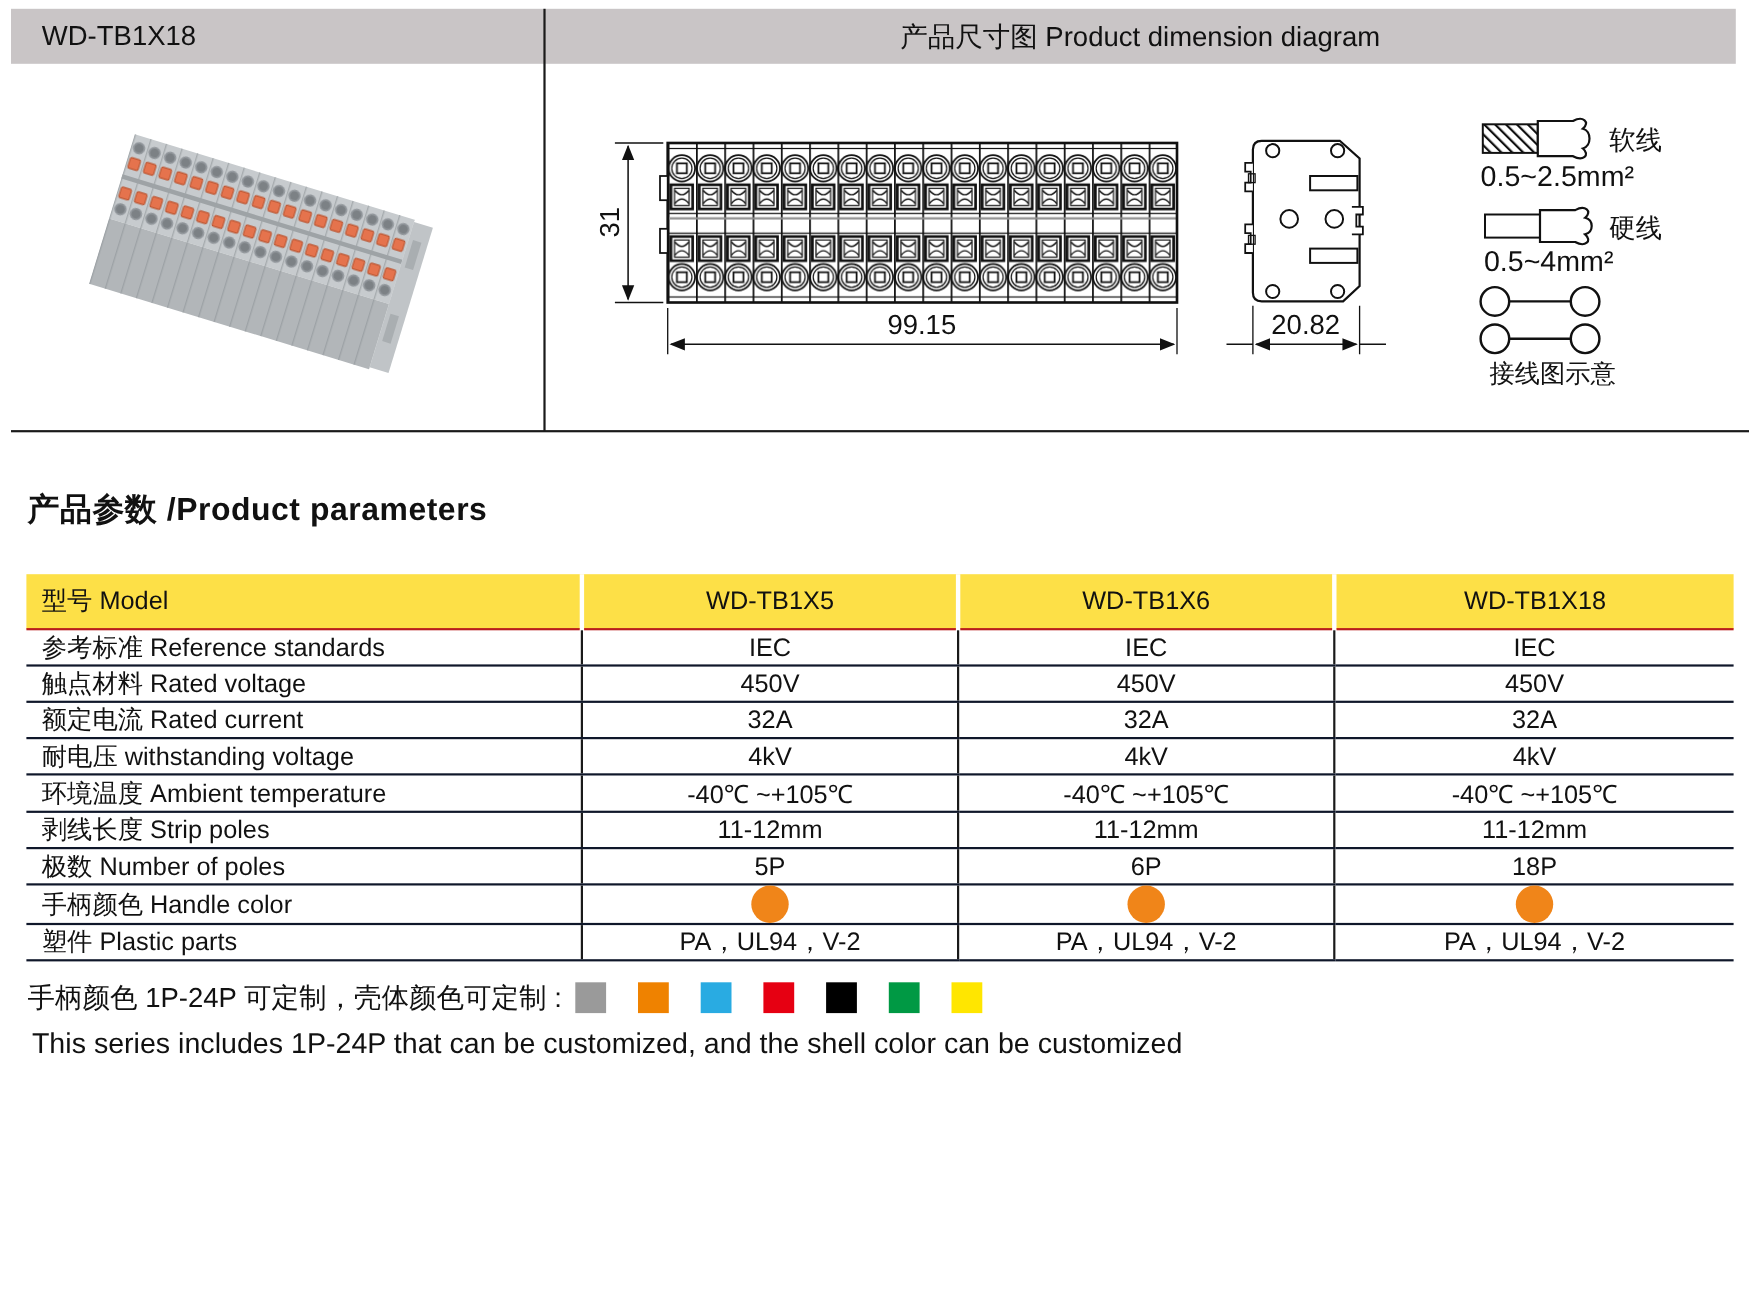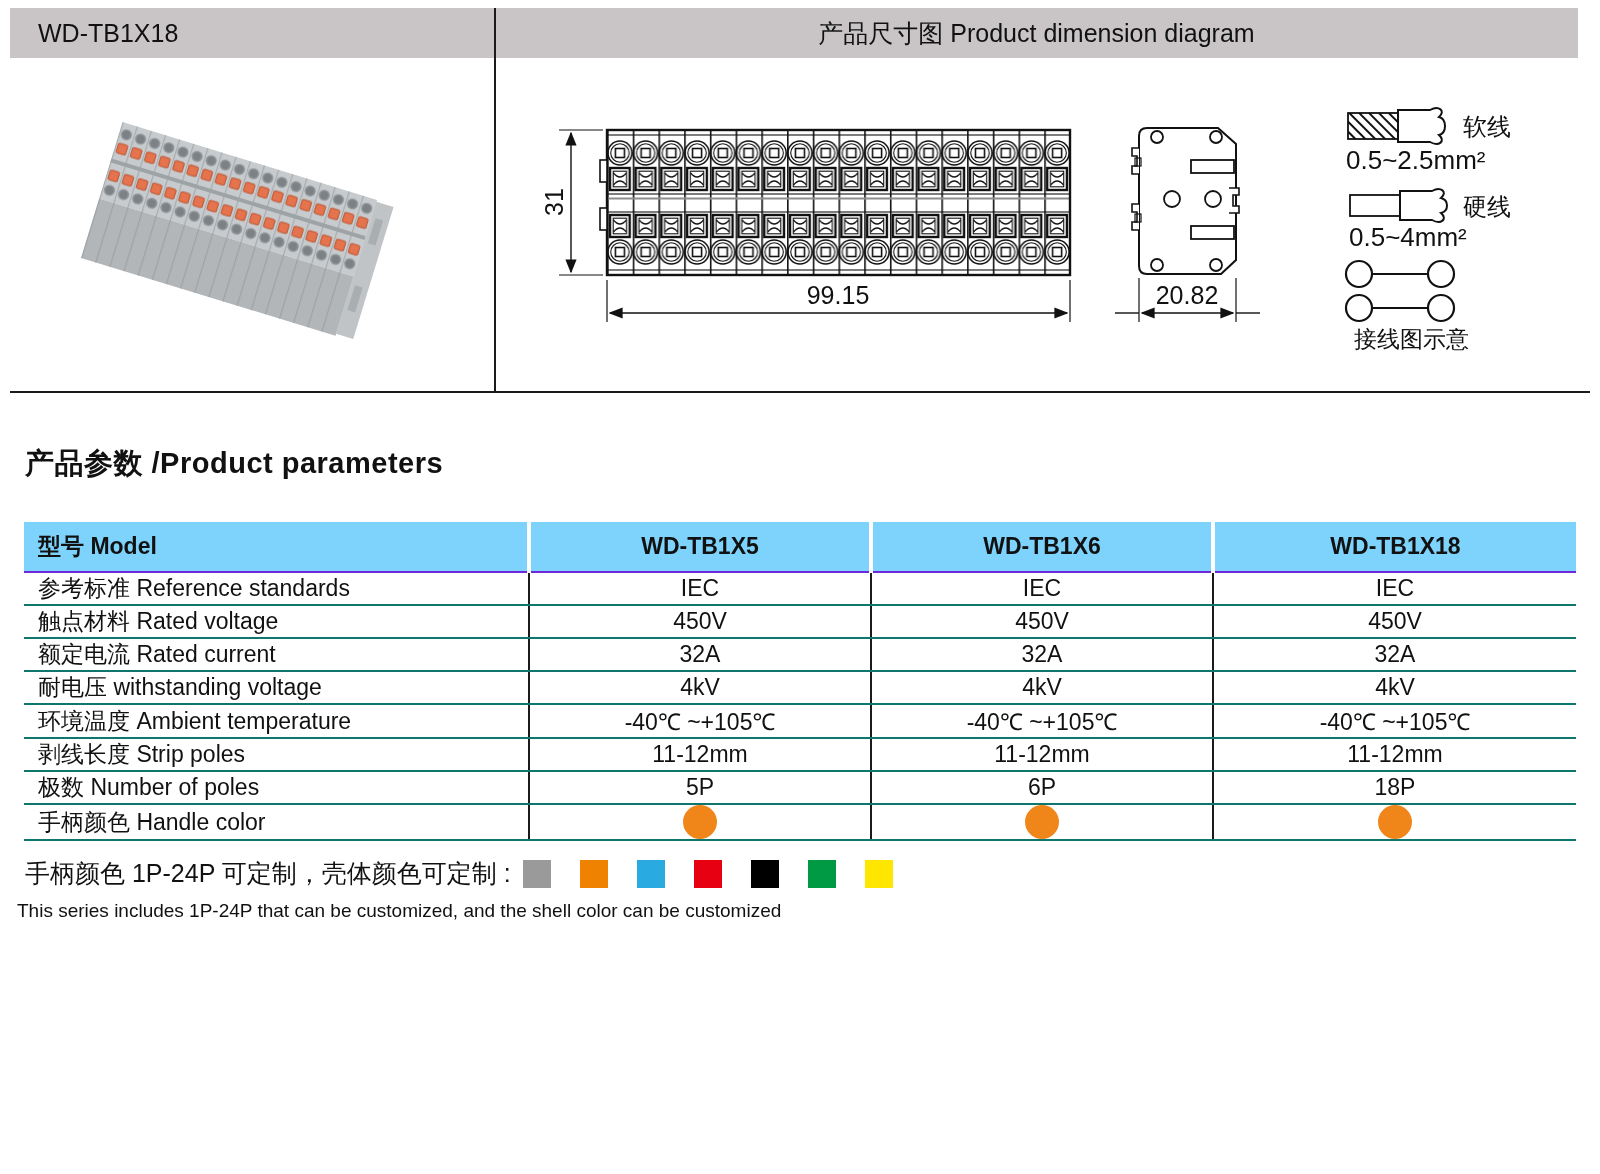--- a/index.html
+++ b/index.html
@@ -24,36 +24,36 @@
   .params-heading { margin:50px 0 0 25px; font-size:29px; font-weight:bold; letter-spacing:.5px; }
   table.params {
     border-collapse:collapse; table-layout:fixed;
     margin:38px 24px 0 24px; width:1552px; font-size:23px;
   }
   table.params col.c1 { width:505px; }
   table.params col.c2 { width:342px; }
   table.params col.c3 { width:342px; }
   table.params col.c4 { width:363px; }
   table.params thead th {
-    background:#7dd3fc; height:50px; font-weight:bold; text-align:center;
-    border-bottom:2px solid #6d28d9;
+    background:#fde047; height:50px; font-weight:normal; text-align:center;
+    border-bottom:2px solid #b91c1c;
   }
   table.params thead th.lbl { text-align:left; padding-left:14px; }
   table.params thead th + th { border-left:4px solid #fff; }
   table.params tbody td {
-    height:27px; text-align:center; border-bottom:2px solid #0f766e; background:#fff;
+    height:27px; text-align:center; border-bottom:2px solid #0f172a; background:#fff;
   }
   table.params tbody td.lbl { text-align:left; padding-left:14px; }
   table.params tbody td + td { border-left:2px solid #1a1a1a; }
   .dot { display:inline-block; width:34px; height:34px; border-radius:50%; vertical-align:middle; }
   
   .note-zh { display:flex; align-items:center; margin:16px 0 0 25px; font-size:25px; }
   .sw { display:inline-block; width:28px; height:28px; margin-left:29px; }
   .sw.first { margin-left:12px; }
-  .note-en { margin:10px 0 0 17px; font-size:19px; }
+  .note-en { margin:10px 0 0 29px; font-size:26px; }
 </style>
 </head>
 <body>
 
 <div class="page">
 
   <div class="top">
     <div class="bar">
       <div class="bar-left">WD-TB1X18</div>
       <div class="bar-right">产品尺寸图 Product dimension diagram</div>
@@ -247,20 +247,26 @@
         <td>5P</td>
         <td>6P</td>
         <td>18P</td>
       </tr>
       <tr>
         <td class="lbl">手柄颜色 Handle color</td>
         <td><span class="dot" style="background: rgb(240, 133, 25);"></span></td>
         <td><span class="dot" style="background: rgb(240, 133, 25);"></span></td>
         <td><span class="dot" style="background: rgb(240, 133, 25);"></span></td>
       </tr>
+      <tr>
+        <td class="lbl">塑件 Plastic parts</td>
+        <td>PA，UL94，V-2</td>
+        <td>PA，UL94，V-2</td>
+        <td>PA，UL94，V-2</td>
+      </tr>
     </tbody>
   </table>
 
   <div class="note-zh">
     <span>手柄颜色 1P-24P 可定制，壳体颜色可定制 :</span>
     <span class="sw first" style="background: rgb(154, 154, 154);"></span>
     <span class="sw" style="background: rgb(239, 130, 0);"></span>
     <span class="sw" style="background: rgb(41, 171, 226);"></span>
     <span class="sw" style="background: rgb(230, 0, 18);"></span>
     <span class="sw" style="background: rgb(0, 0, 0);"></span>

